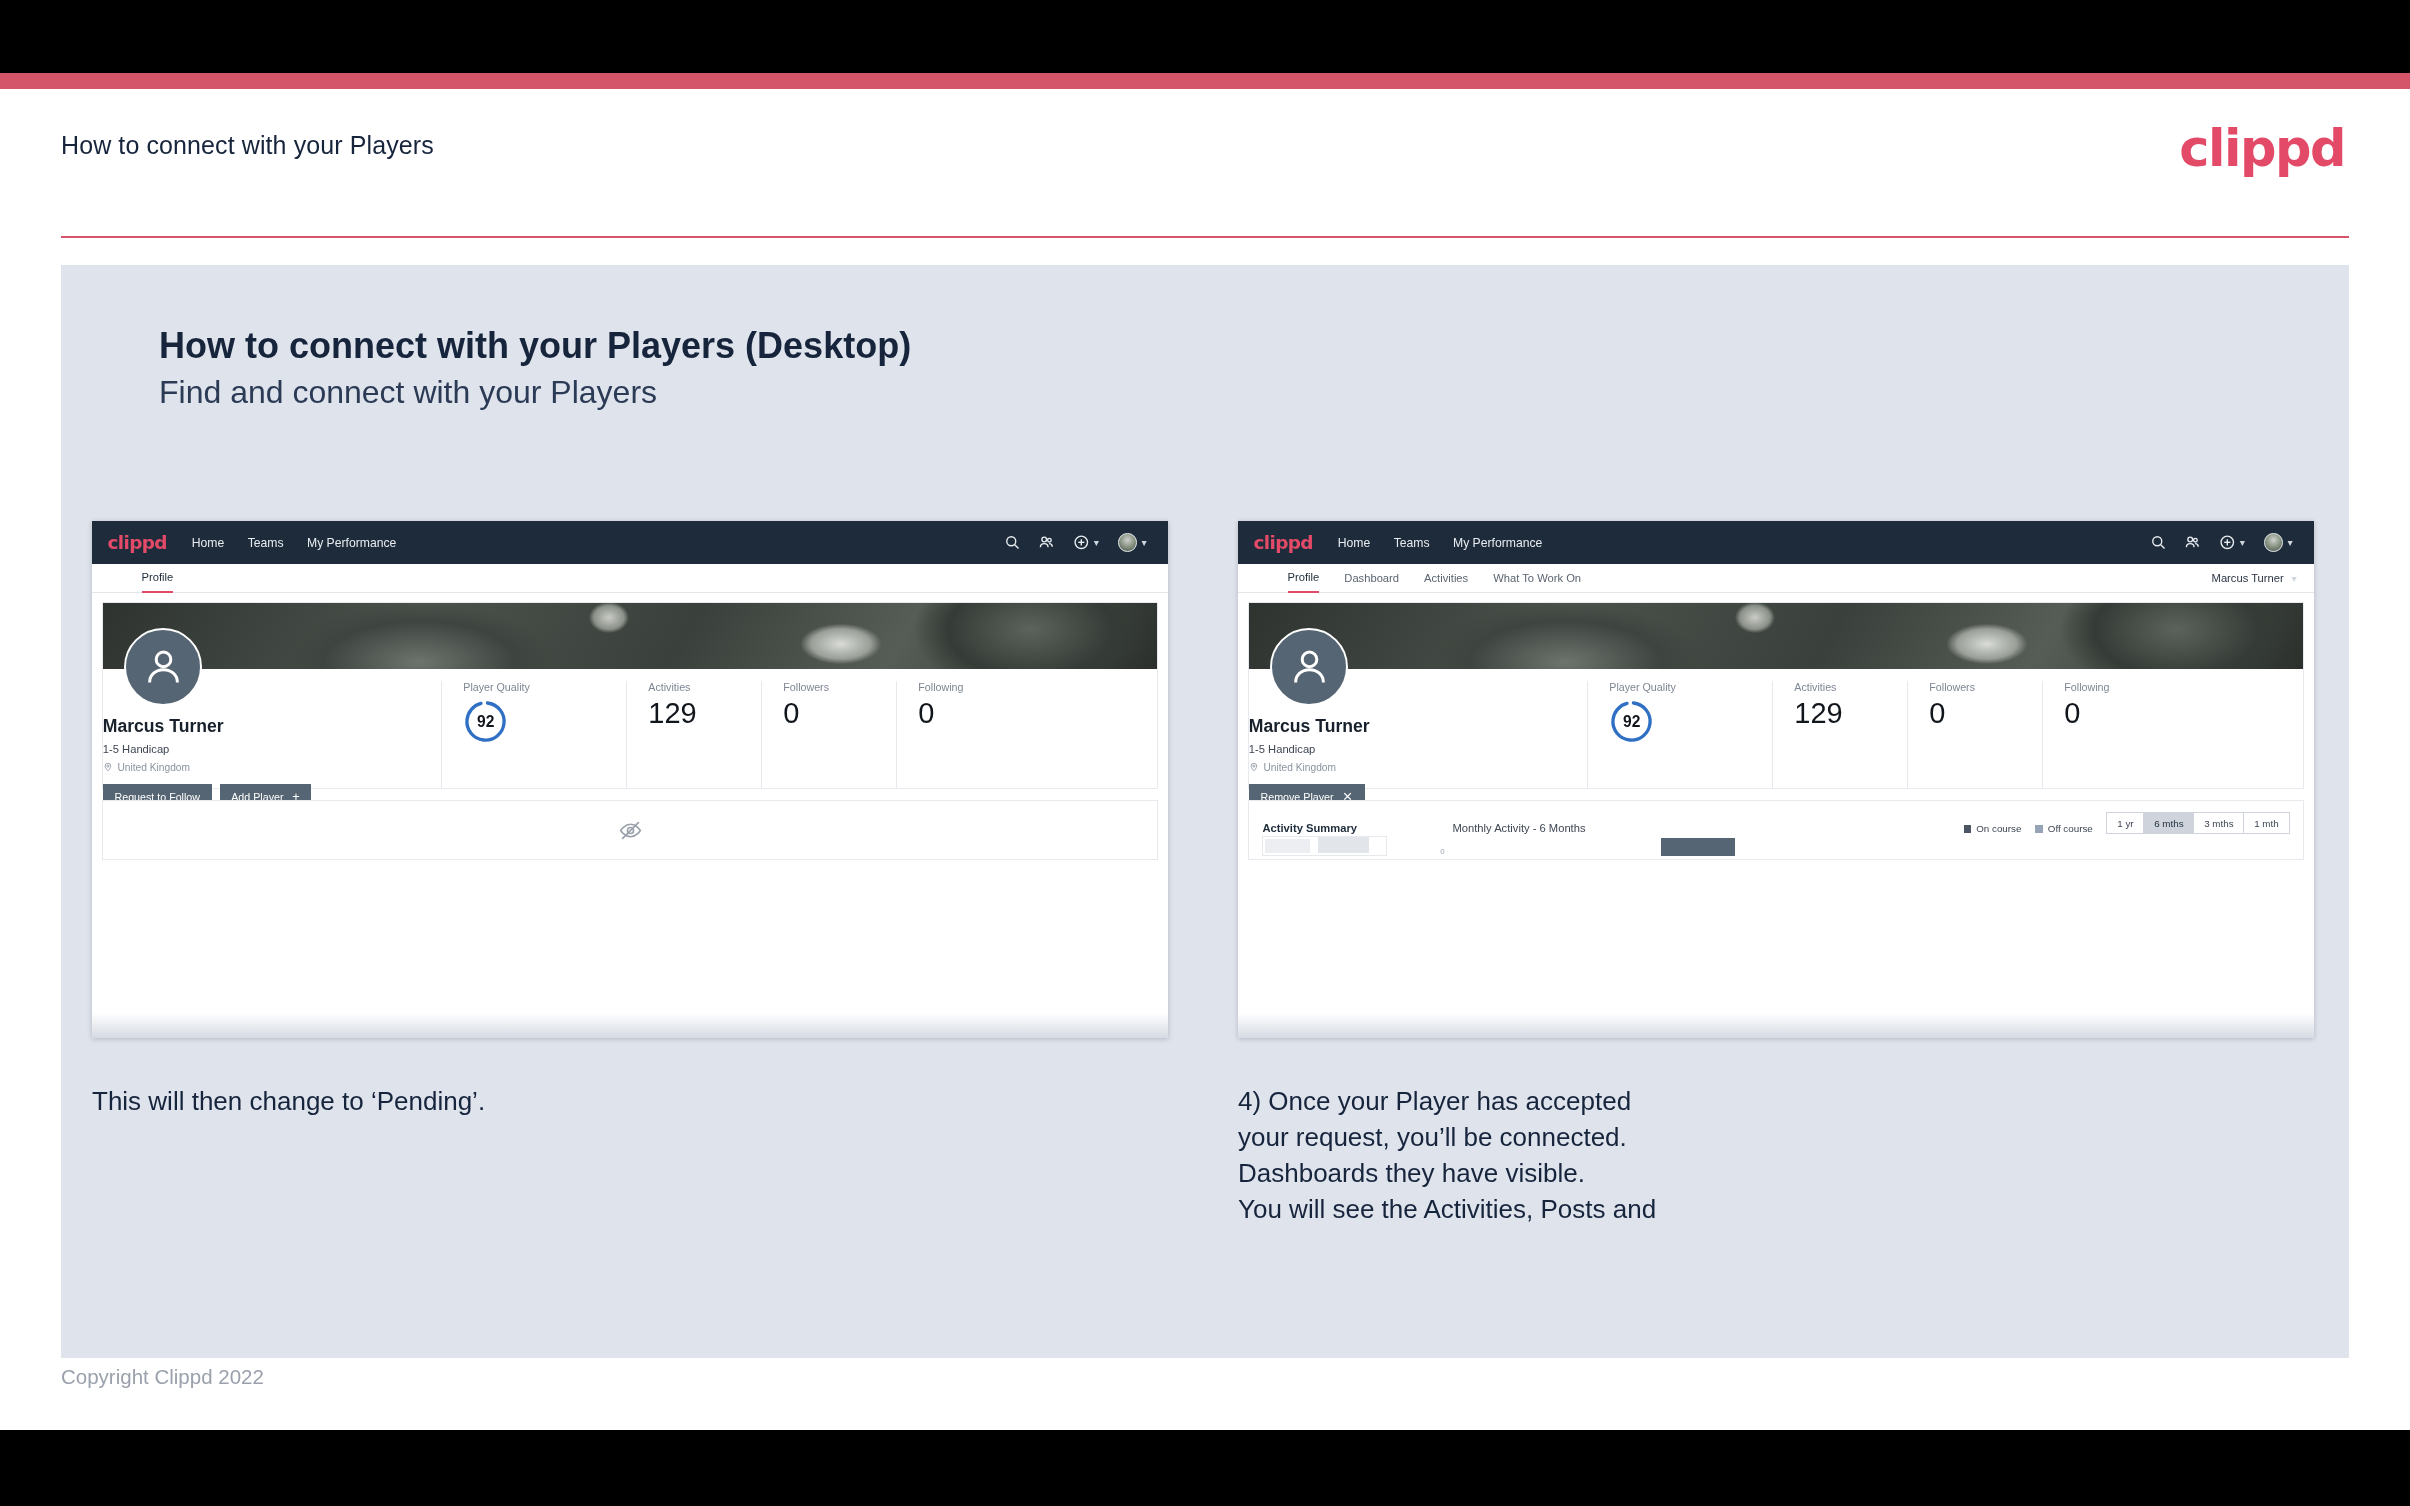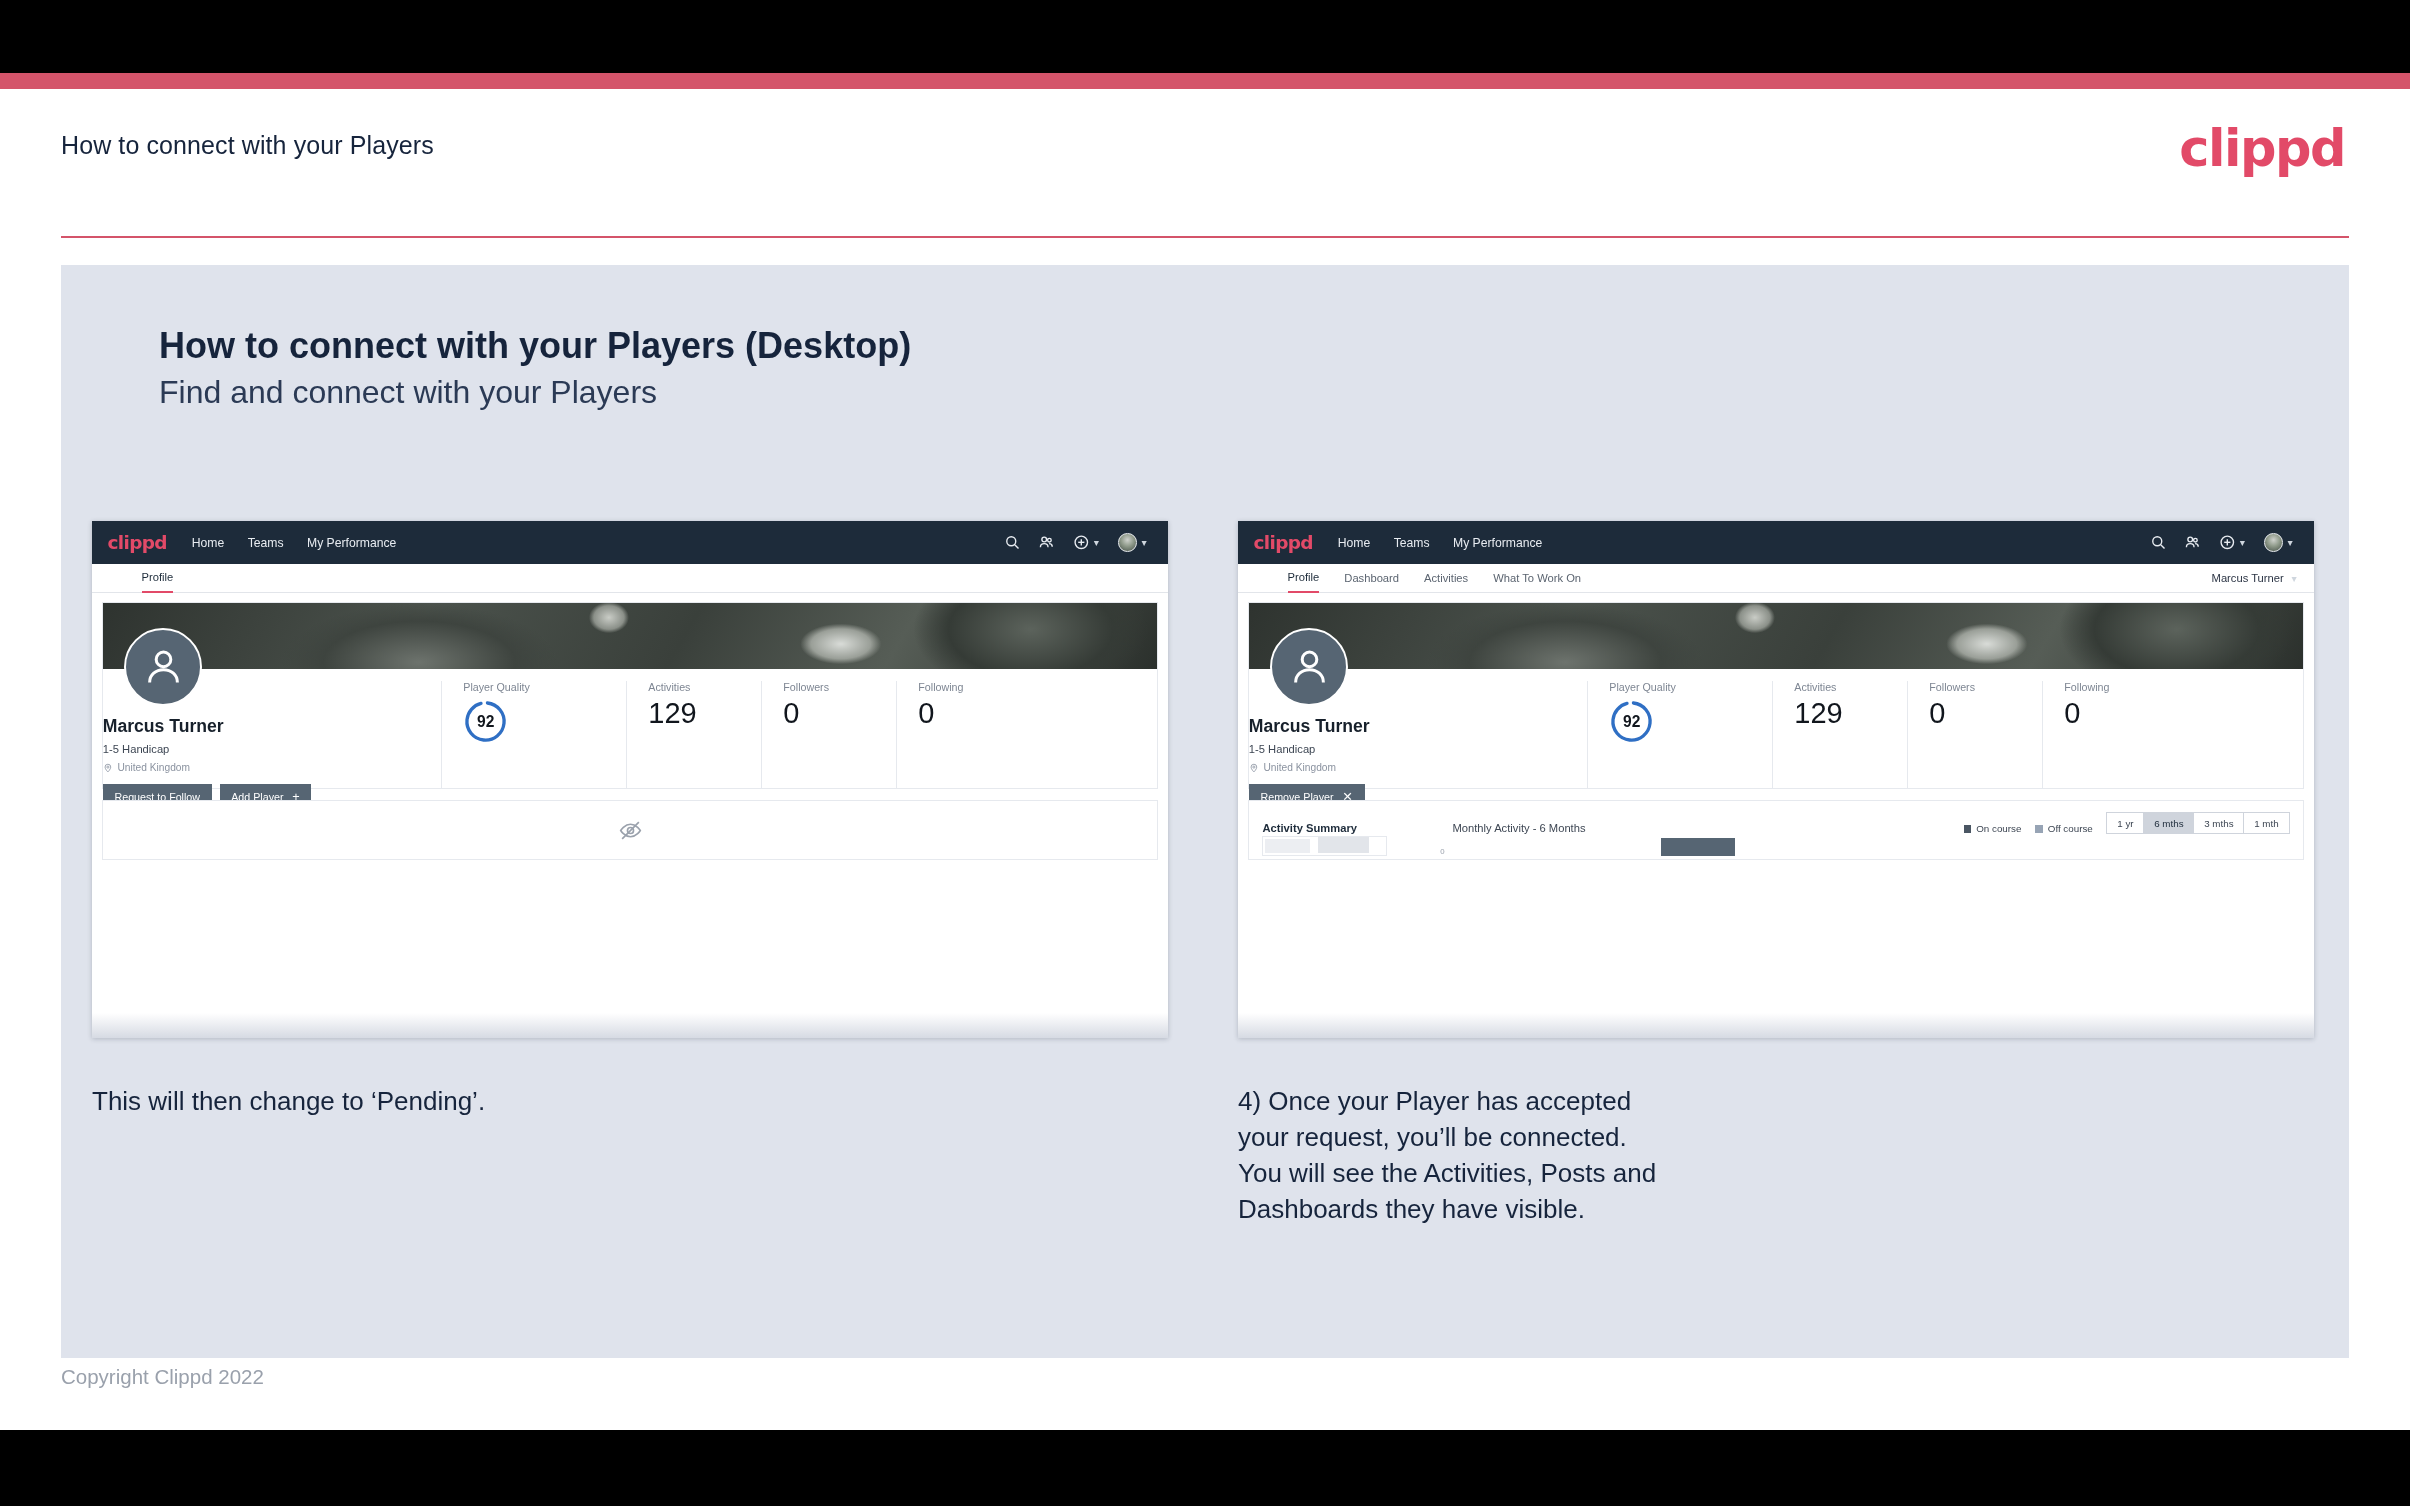--- a/index.html
+++ b/index.html
@@ -105,21 +105,21 @@
   .pinfo { position:relative; width:322px; padding-left:21.5px; }
   .avatar-big {
     position:absolute; left:21.5px; top:-41px;
     width:78px; height:78px; border-radius:50%;
     background:#566573; border:2.9px solid #fff;
     display:flex; align-items:center; justify-content:center;
   }
   .avatar-big svg { width:45px; height:45px; }
   .pname { position:absolute; left:0; top:47px; font-size:17.6px; font-weight:700; color:#17202b; }
   .phcap { position:absolute; left:0; top:74px; font-size:11.2px; color:#3d4653; }
-  .ploc  { position:absolute; left:0; top:93px; font-size:10.2px; color:#8b93a0; display:flex; align-items:flex-end; gap:4.9px; }
+  .ploc  { position:absolute; left:0; top:93px; font-size:10.2px; color:#8b93a0; display:flex; align-items:flex-start; gap:4.9px; }
   .ploc svg { width:9.8px; height:9.8px; }
   .pbtns { position:absolute; left:0; top:115px; display:flex; gap:7.8px; }
   .btn {
     background:#566573; color:#fff; font-size:10.7px;
     padding:6.8px 11.7px; display:flex; align-items:center; gap:8.8px; white-space:nowrap;
   }
   .btn .glyph { font-size:12.7px; line-height:1; }
 
   
   .stats { flex:1 1 auto; display:flex; padding-top:12.7px;padding-left:16px; }
@@ -458,22 +458,22 @@
       <div class="fade-mask"></div>
     </div>
 
     <div class="caption cap-left">
       <div>This will then change to ‘Pending’.</div>
     </div>
 
     <div class="caption cap-right">
       <div>4) Once your Player has accepted</div>
       <div>your request, you’ll be connected.</div>
+      <div>Dashboards they have visible.</div>
       <div>You will see the Activities, Posts and</div>
-      <div>Dashboards they have visible.</div>
     </div>
 
   </div>
 
   <div class="footer">Copyright Clippd 2022</div>
 
   <div class="bar-bottom-black"></div>
 </div>
 
 

